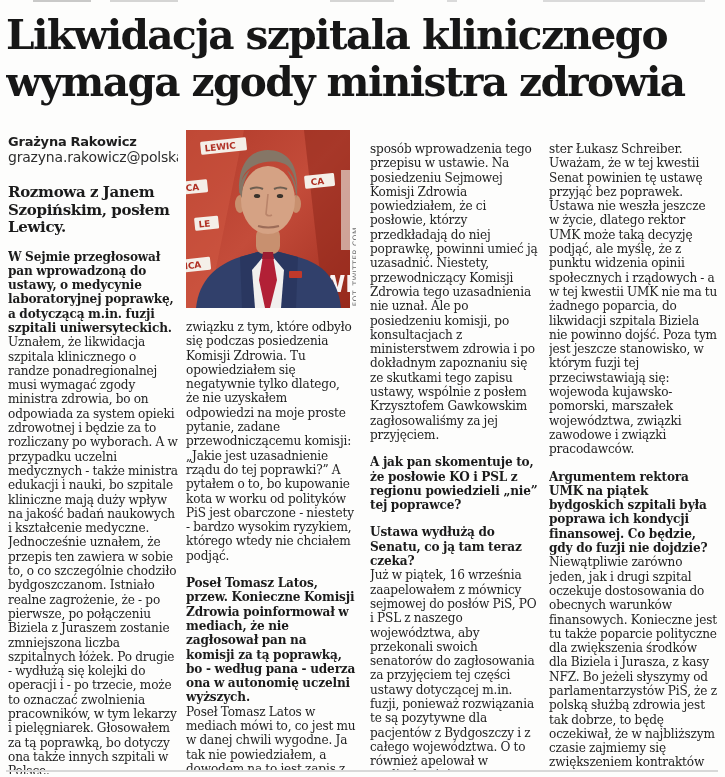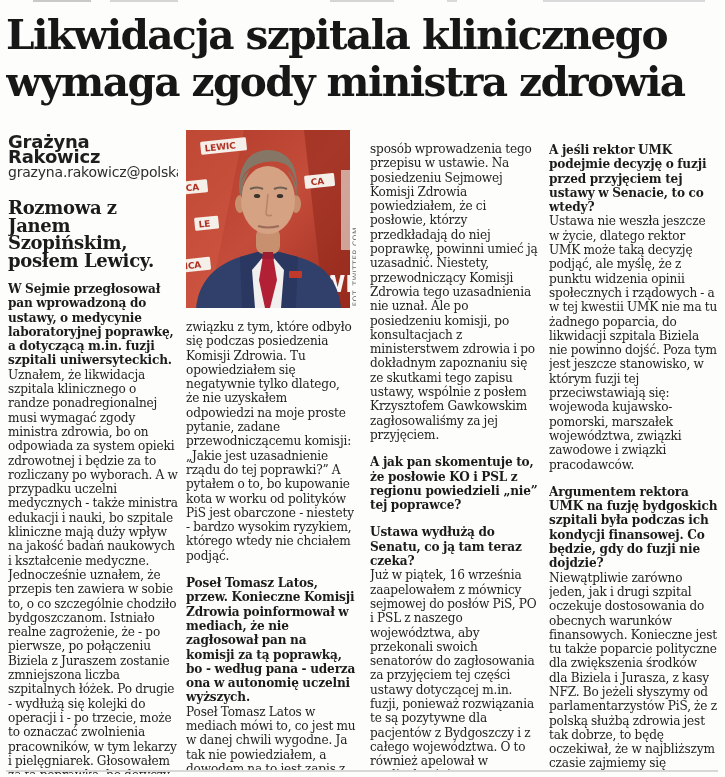--- a/index.html
+++ b/index.html
@@ -27,30 +27,30 @@
     font-size:12.1px;line-height:14.3px;letter-spacing:-.15px;word-spacing:-.4px;
     text-align:left;
   }
   #col1{left:8px;top:134px;}
   #col2{left:186px;}
   #col3{left:370px;}
   #col4{left:549px;width:169px;}
 
   .byline-name{
     font-family:"DejaVu Sans", sans-serif;font-weight:bold;
-    font-size:18px;line-height:15px;color:#1e1e1e;letter-spacing:-.2px;
+    font-size:13px;line-height:15px;color:#1e1e1e;letter-spacing:-.2px;
   }
   .byline-email{
     font-family:"DejaVu Sans", sans-serif;
     font-size:14px;line-height:13px;color:#2d2d2d;letter-spacing:-.2px;
     margin-top:2px;
   }
   .lead{
     margin-top:20px;
-    font-weight:bold;font-size:18px;line-height:17.5px;color:#1b1b1b;
+    font-weight:bold;font-size:15px;line-height:17.5px;color:#1b1b1b;
     letter-spacing:-.3px;
   }
   p.q{margin:13px 0 0 0;font-weight:bold;color:#1b1b1b;}
   p.a{margin:0;}
   p.first{margin-top:12px;}
 
   .photo-wrap{
     position:relative;width:178px;height:178px;margin:0 0 11px 0;
   }
   .photo-svg{position:absolute;left:0;top:0;}
@@ -159,19 +159,19 @@
 </div>
 
 <div class="col" id="col3">
   <p class="a first">sposób wprowadzenia tego przepisu w ustawie. Na posiedzeniu Sejmowej Komisji Zdrowia powiedziałem, że ci posłowie, którzy przedkładają do niej poprawkę, powinni umieć ją uzasadnić. Niestety, przewodniczący Komisji Zdrowia tego uzasadnienia nie uznał. Ale po posiedzeniu komisji, po konsultacjach z ministerstwem zdrowia i po dokładnym zapoznaniu się ze skutkami tego zapisu ustawy, wspólnie z posłem Krzysztofem Gawkowskim zagłosowaliśmy za jej przyjęciem.</p>
   <p class="q">A jak pan skomentuje to, że posłowie KO i PSL z regionu powiedzieli „nie” tej poprawce?</p>
   <p class="q">Ustawa wydłużą do Senatu, co ją tam teraz czeka?</p>
   <p class="a">Już w piątek, 16 września zaapelowałem z mównicy sejmowej do posłów PiS, PO i PSL z naszego województwa, aby przekonali swoich senatorów do zagłosowania za przyjęciem tej części ustawy dotyczącej m.in. fuzji, ponieważ rozwiązania te są pozytywne dla pacjentów z Bydgoszczy i z całego województwa. O to również apelował w mediach mini-</p>
 </div>
 
 <div class="col" id="col4">
-  <p class="q">A jeśli rektor UMK podejmie decyzję o fuzji przed przyjęciem tej ustawy w Senacie, to co wtedy?</p>
+  <p class="a first">ster Łukasz Schreiber. Uważam, że w tej kwestii Senat powinien tę ustawę przyjąć bez poprawek.</p>
   <p class="a">Ustawa nie weszła jeszcze w życie, dlatego rektor UMK może taką decyzję podjąć, ale myślę, że z punktu widzenia opinii społecznych i rządowych - a w tej kwestii UMK nie ma tu żadnego poparcia, do likwidacji szpitala Biziela nie powinno dojść. Poza tym jest jeszcze stanowisko, w którym fuzji tej przeciwstawiają się: wojewoda kujawsko-pomorski, marszałek województwa, związki zawodowe i związki pracodawców.</p>
-  <p class="q">Argumentem rektora UMK na fuzję bydgoskich szpitali była podczas ich kondycji finansowej. Co będzie, gdy do fuzji nie dojdzie?</p>
+  <p class="q">Argumentem rektora UMK na piątek bydgoskich szpitali była poprawa ich kondycji finansowej. Co będzie, gdy do fuzji nie dojdzie?</p>
   <p class="a">Niewątpliwie zarówno jeden, jak i drugi szpital oczekuje dostosowania do obecnych warunków finansowych. Konieczne jest tu także poparcie polityczne dla zwiększenia środków dla Biziela i Jurasza, z kasy NFZ. Bo jeżeli słyszymy od parlamentarzystów PiS, że z polską służbą zdrowia jest tak dobrze, to będę oczekiwał, że w najbliższym czasie zajmiemy się zwiększeniem kontraktów dla tych szpitali. ©℗</p>
 </div>
 
 <div class="bottom-rule"></div>
 
 </body></html>

